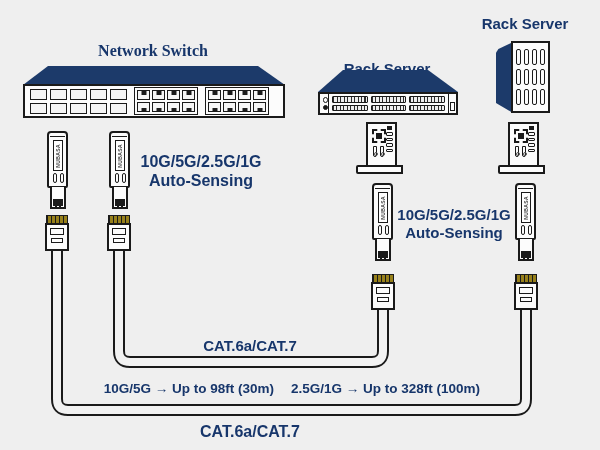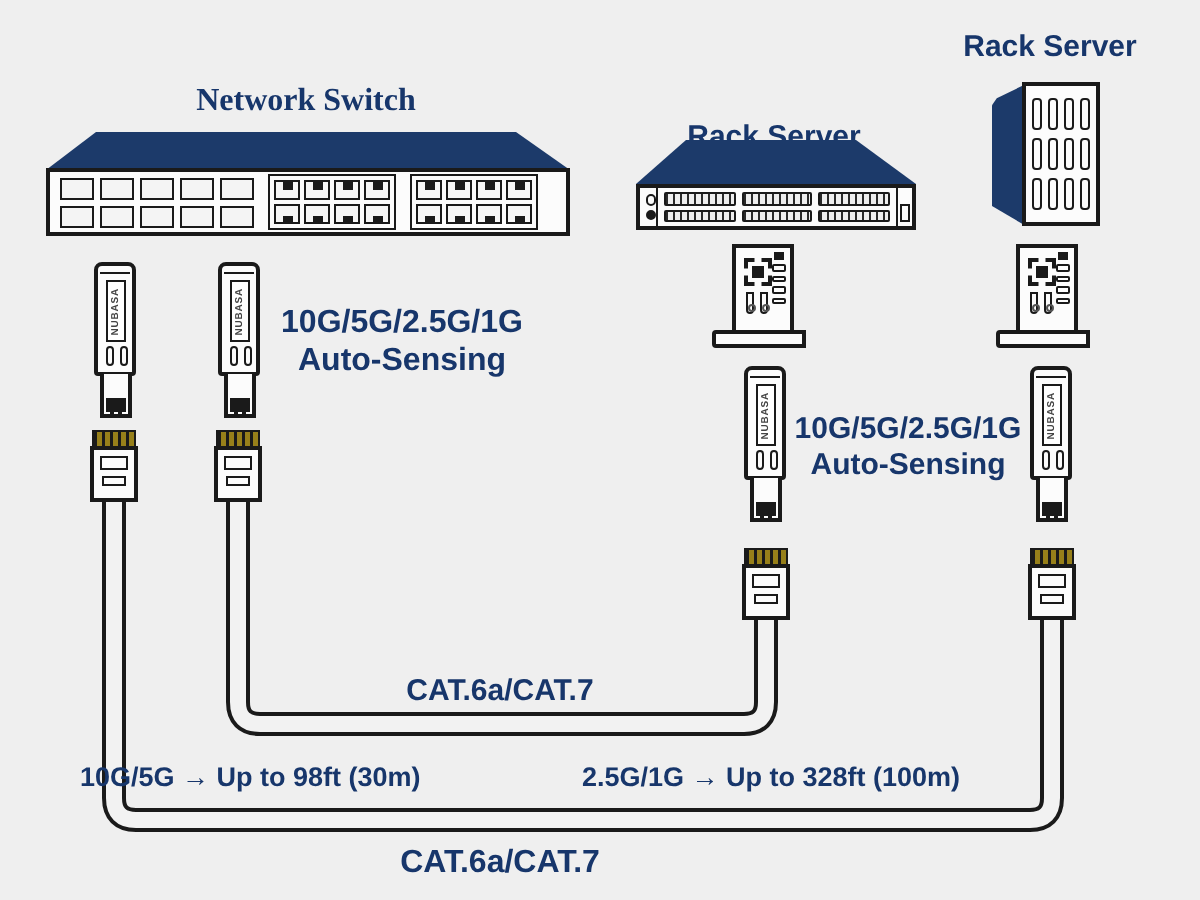--- a/index.html
+++ b/index.html
@@ -293,18 +293,18 @@
   <div class="lbl" style="left:120px; top:152px; width:162px; font-size:16px; line-height:19px;">
     <div>10G/5G/2.5G/1G</div>
     <div>Auto-Sensing</div>
   </div>
   <div class="lbl" style="left:374px; top:206px; width:160px; font-size:15px; line-height:18px;">
     <div>10G/5G/2.5G/1G</div>
     <div>Auto-Sensing</div>
   </div>
   <div class="lbl" style="left:170px; top:337px; width:160px; font-size:15px;">CAT.6a/CAT.7</div>
   <div class="lbl" style="left:170px; top:423px; width:160px; font-size:16px;">CAT.6a/CAT.7</div>
-  <div class="lbl" style="left:40px; top:381px; width:440px; font-size:13.5px; display:flex; justify-content:space-between; gap:17px; z-index:4;">
+  <div class="lbl" style="left:40px; top:381px; width:440px; font-size:13.5px; display:flex; justify-content:flex-end; gap:17px; z-index:4;">
     <span>10G/5G → Up to 98ft (30m)</span>
     <span>2.5G/1G → Up to 328ft (100m)</span>
   </div>
 
 </div>
 
 </body></html>

